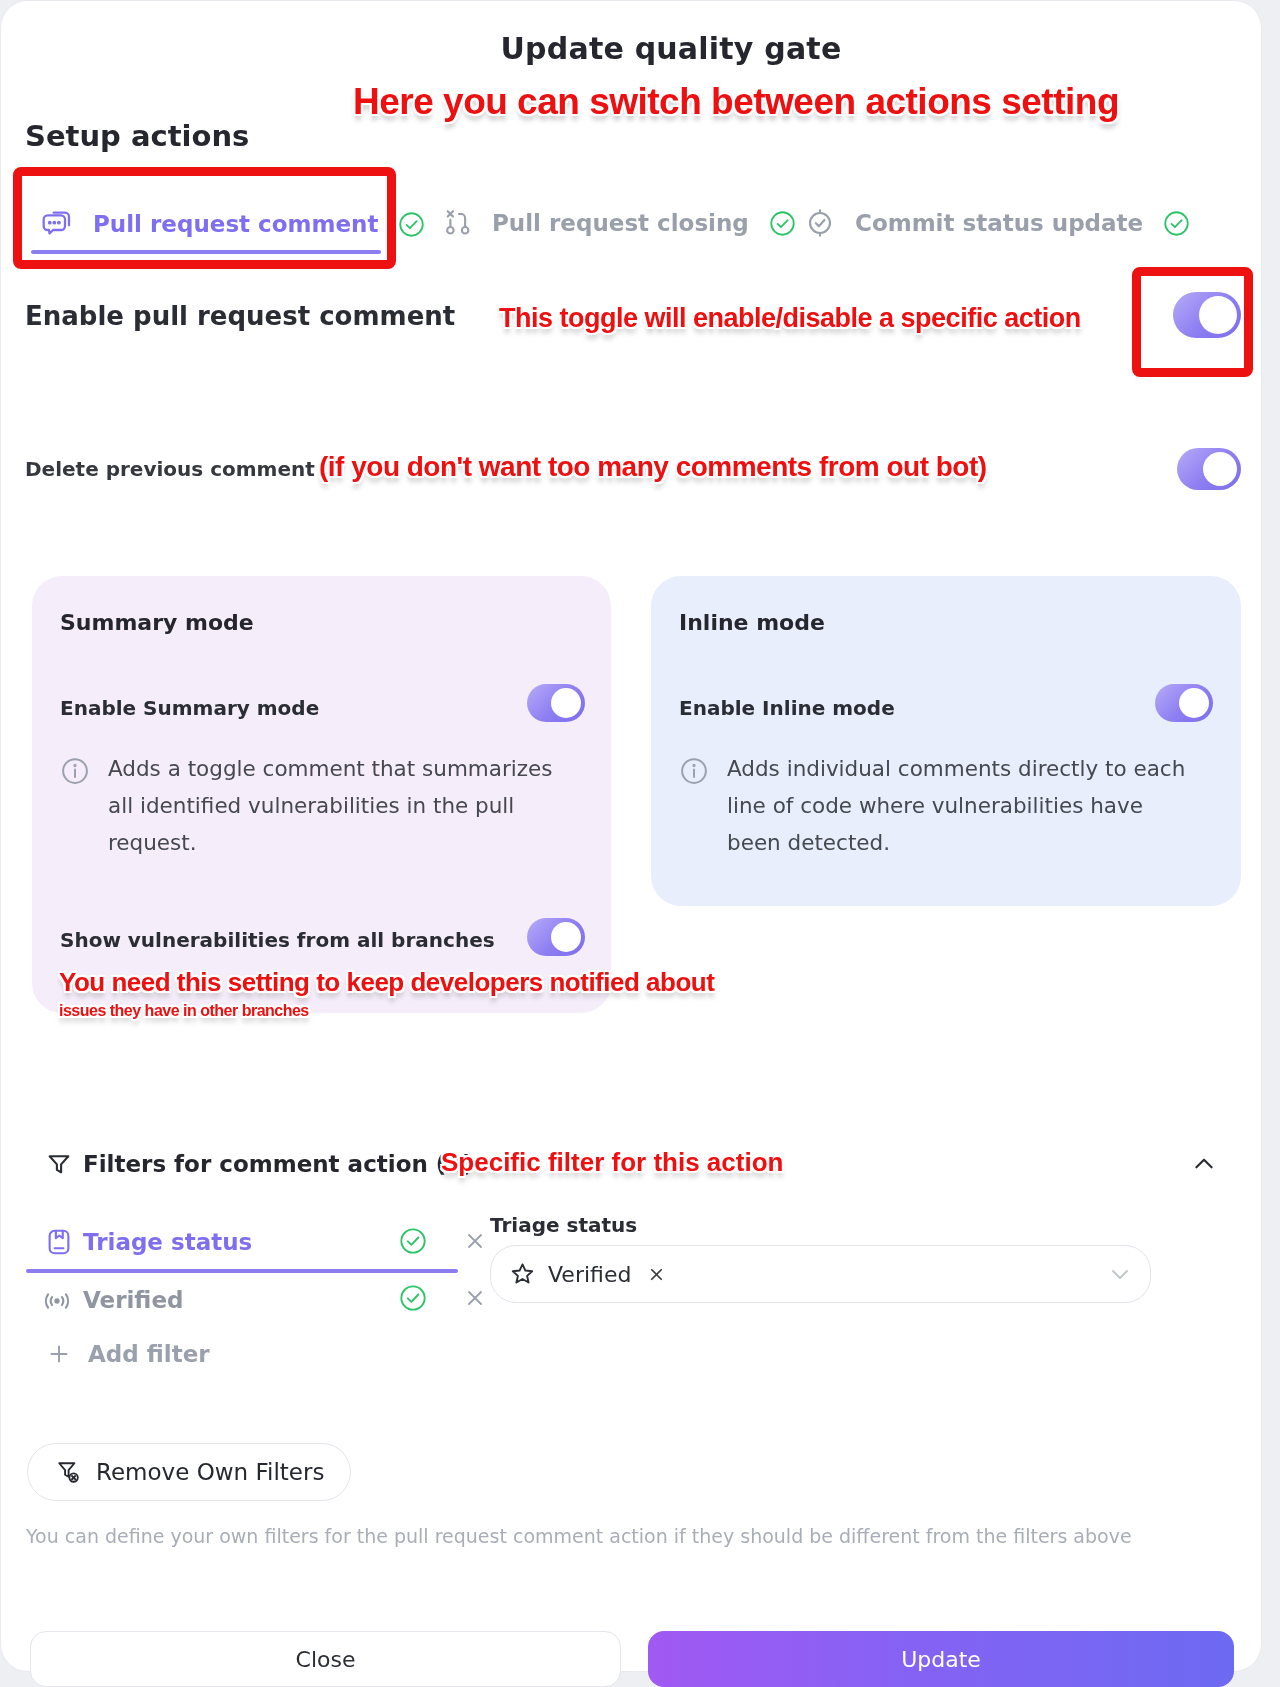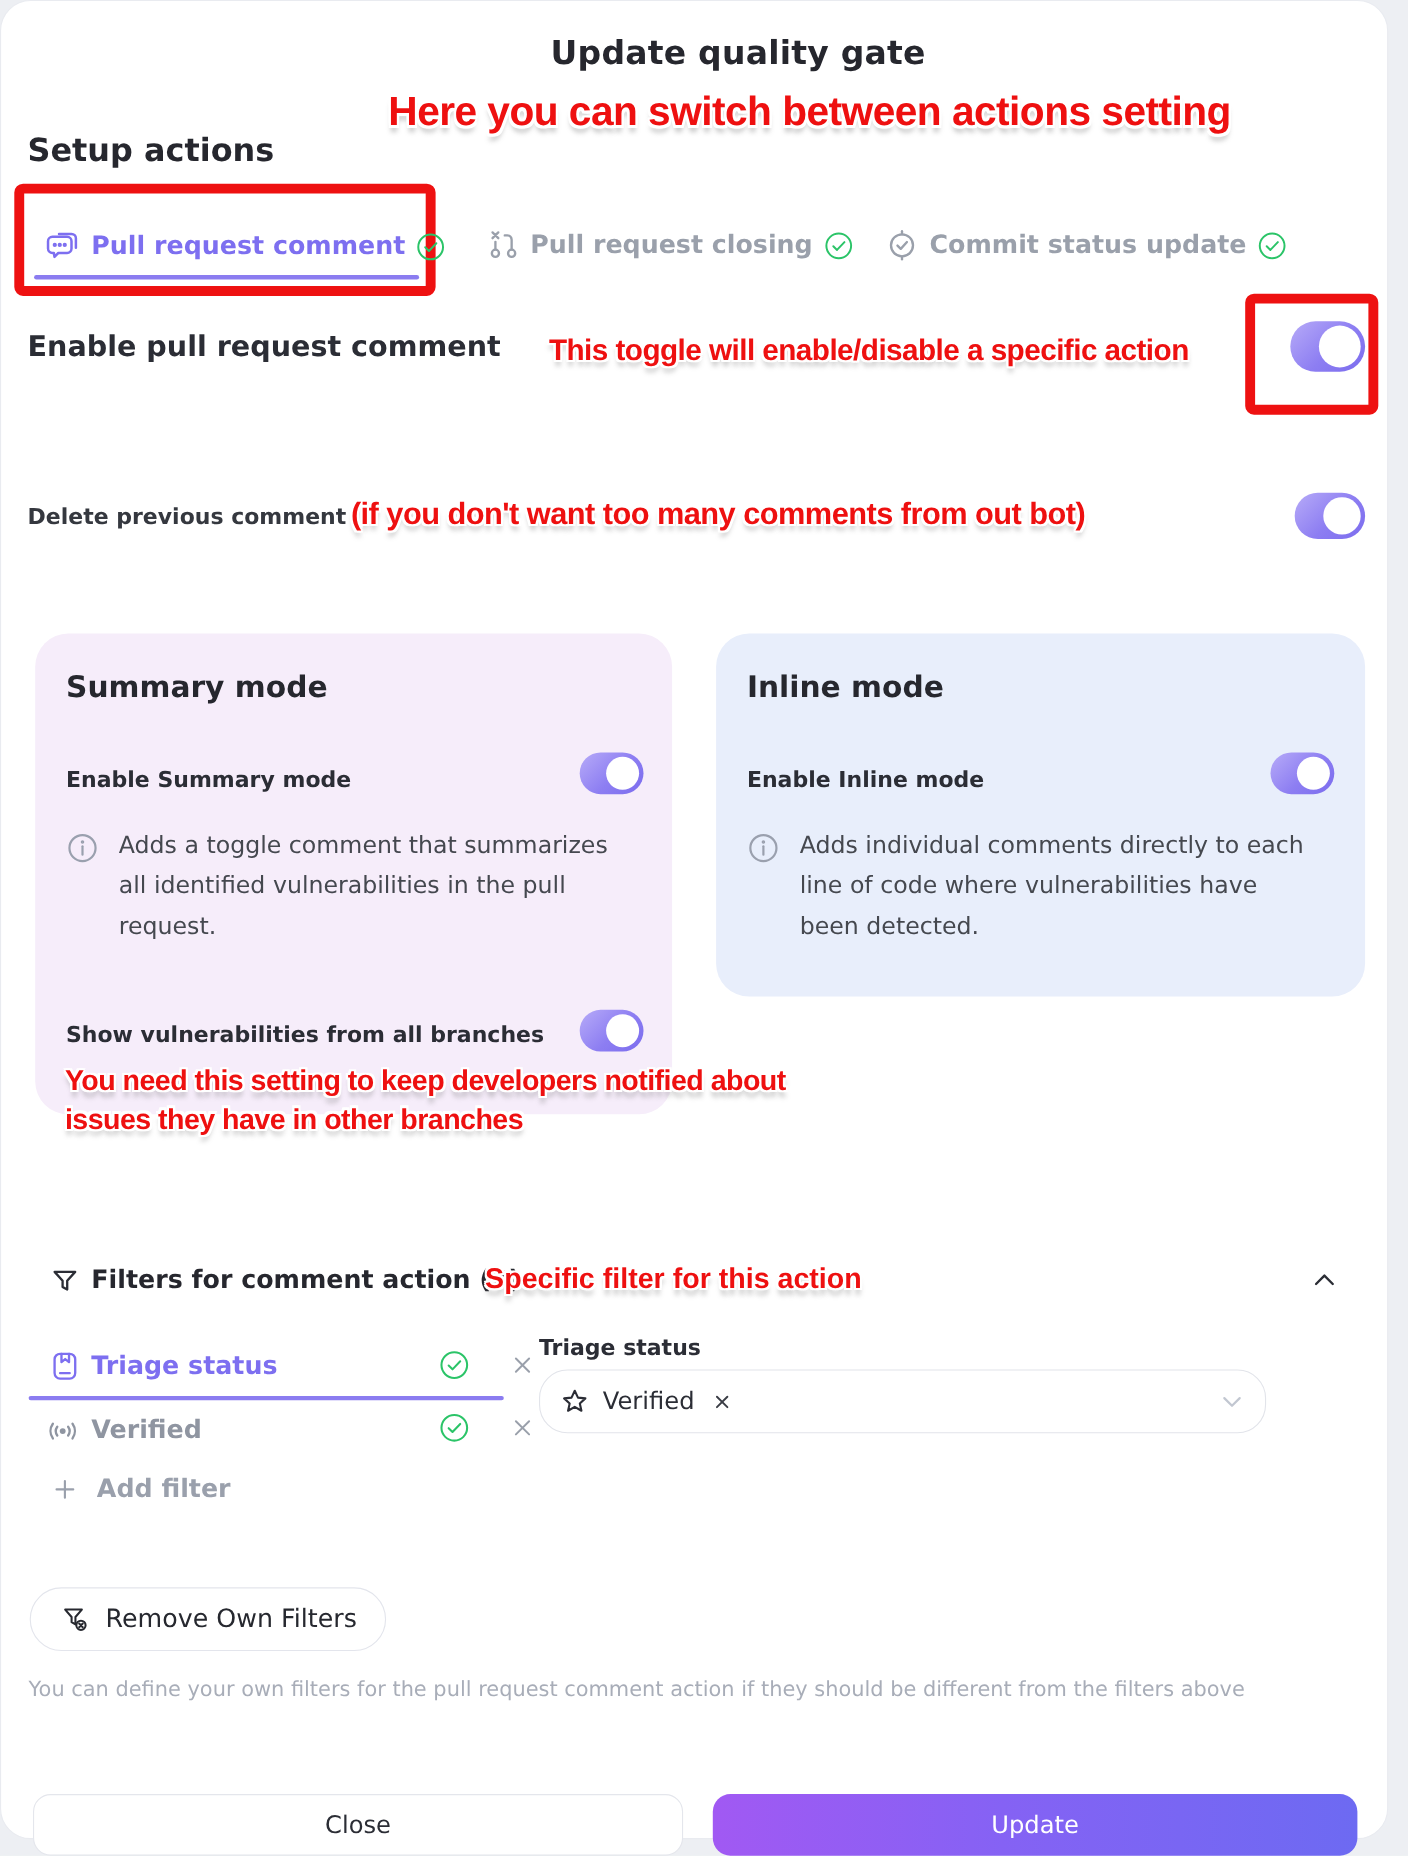--- a/index.html
+++ b/index.html
@@ -14,32 +14,32 @@
   .h-setup { font-size:29px; font-weight:700; color:#26272e; }
   .ann {
     font-family:"Liberation Sans",sans-serif; font-weight:700; color:#ee1010; letter-spacing:-.5px;
     text-shadow: 2px 0 0 #fff,-2px 0 0 #fff,0 2px 0 #fff,0 -2px 0 #fff,
                  2px 2px 0 #fff,-2px 2px 0 #fff,2px -2px 0 #fff,-2px -2px 0 #fff,
                  0 6px 5px rgba(110,110,110,.4);
     white-space:nowrap;
   }
   .redbox { border:9px solid #ee1111; border-radius:8px; }
   
-  .tab { display:flex; align-items:center; gap:10px; font-size:23px; font-weight:600; white-space:nowrap; }
+  .tab { display:flex; align-items:center; gap:20px; font-size:23px; font-weight:600; white-space:nowrap; }
   .tab.active { color:#7d6ff0; }
   .tab.inactive { color:#9aa0ab; }
   .tab-underline { background:#8b7cf0; height:4px; border-radius:2px; }
   
   .toggle { position:absolute; border-radius:999px;
     background:linear-gradient(135deg,#b7abf8 0%,#8d7ef2 55%,#7b6cee 100%); }
   .toggle .knob { position:absolute; top:4px; right:4px; height:calc(100% - 8px); aspect-ratio:1/1;
     background:#fff; border-radius:50%; }
   
   .card { position:absolute; border-radius:30px; }
-  .card-title { position:absolute; left:28px; top:34px; font-size:27px; font-weight:600; color:#26272e; }
+  .card-title { position:absolute; left:28px; top:34px; font-size:22px; font-weight:600; color:#26272e; }
   .card-row-label { font-size:20px; font-weight:600; color:#2b2d35; }
   .card-desc { font-size:21.5px; color:#45484f; line-height:37px; }
   
   .flt-label { font-size:23px; font-weight:600; white-space:nowrap; }
   .purple { color:#7d6ff0; }
   .gray { color:#8f95a1; }
   
   .btn { position:absolute; display:flex; align-items:center; justify-content:center;
     border-radius:16px; font-size:22px; font-weight:500; cursor:pointer;margin-top:28px; }
   .btn-outline { background:#fff; border:1.5px solid #e4e6ec; color:#2b2d35; }
@@ -165,21 +165,21 @@
       <svg width="30" height="30" viewBox="0 0 24 24" fill="none" stroke="#9aa0ae" stroke-width="1.6" stroke-linecap="round">
         <circle cx="12" cy="12" r="9.5"></circle>
           <line x1="12" y1="10.7" x2="12" y2="16.8"></line>
           <circle cx="12" cy="7.6" r="0.5" fill="#9aa0ae"></circle>
       </svg>
     </div>
     <div class="abs card-desc" style="left:76px;top:174px;width:476px;">Adds individual comments directly to each line of code where vulnerabilities have been detected.</div>
   </div>
 
   <div class="abs ann" style="left:58px;top:966px;font-size:26px;">You need this setting to keep developers notified about</div>
-  <div class="abs ann" style="left:58px;top:1001px;font-size:26px;">issues they have in other branches</div>
+  <div class="abs ann" style="left:58px;top:1001px;font-size:16px;">issues they have in other branches</div>
 
   <div class="abs" style="left:44px;top:1150px;">
     <svg width="28" height="28" viewBox="0 0 24 24" fill="none" stroke="#2b2d35" stroke-width="1.8" stroke-linecap="round" stroke-linejoin="round">
       <path d="M4 4.5 h16 l-6.2 7 v6.8 l-3.6 -2.1 v-4.7 z"></path>
     </svg>
   </div>
   <div class="abs" style="left:82px;top:1150px;font-size:23px;font-weight:600;color:#26272e;">Filters for comment action (2)</div>
   <div class="abs ann" style="left:440px;top:1146px;font-size:26px;letter-spacing:0;">Specific filter for this action</div>
   <div class="abs" style="left:1190px;top:1150px;">
     <svg width="26" height="26" viewBox="0 0 24 24" fill="none" stroke="#2b2d35" stroke-width="2" stroke-linecap="round" stroke-linejoin="round">

